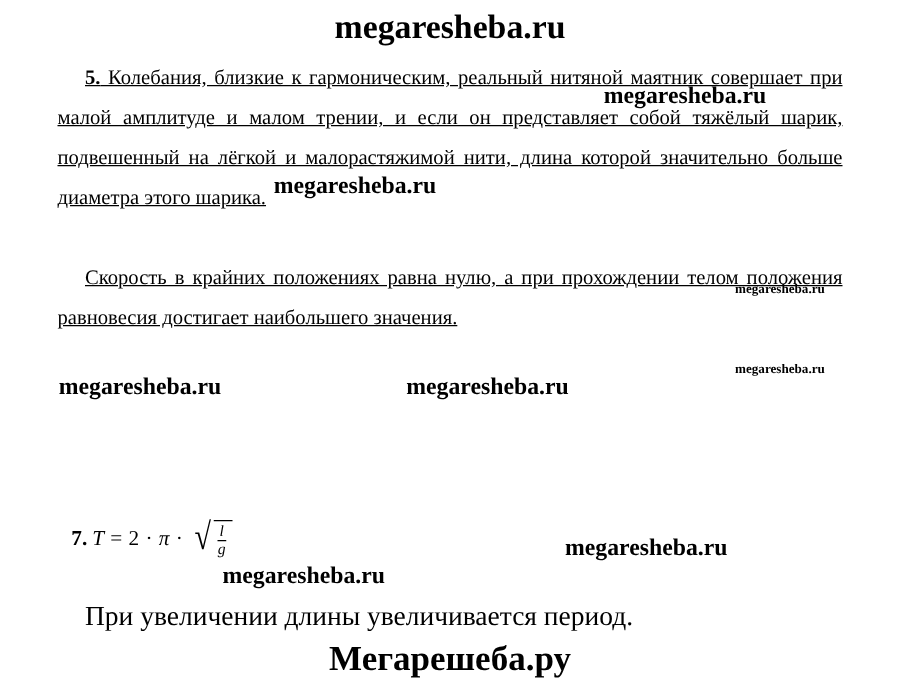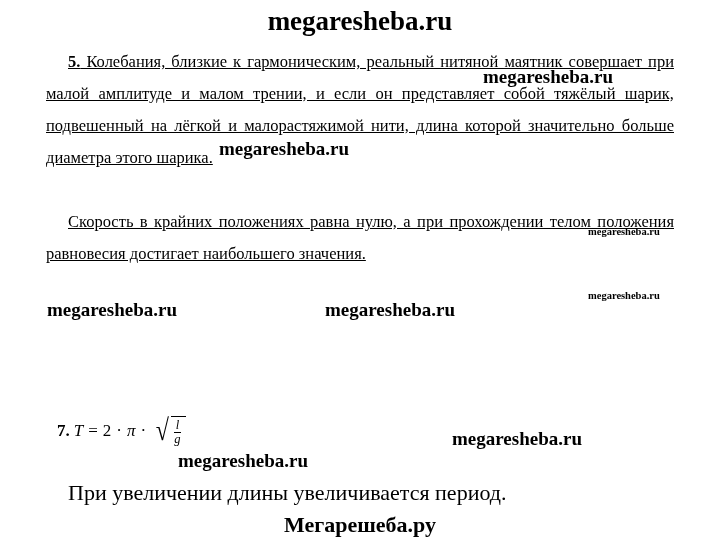--- a/index.html
+++ b/index.html
@@ -35,21 +35,21 @@
     color: #000000;
   }
   .bottom-title {
     position: absolute;
     top: 512px;
     left: 0;
     width: 720px;
     text-align: center;
     font-family: "Liberation Serif", serif;
     font-weight: bold;
-    font-size: 22px;
+    font-size: 28px;
     color: #000000;
   }
 
   
   .content {
     position: absolute;
     left: 46px;
     top: 46px;
     width: 628px;
   }

